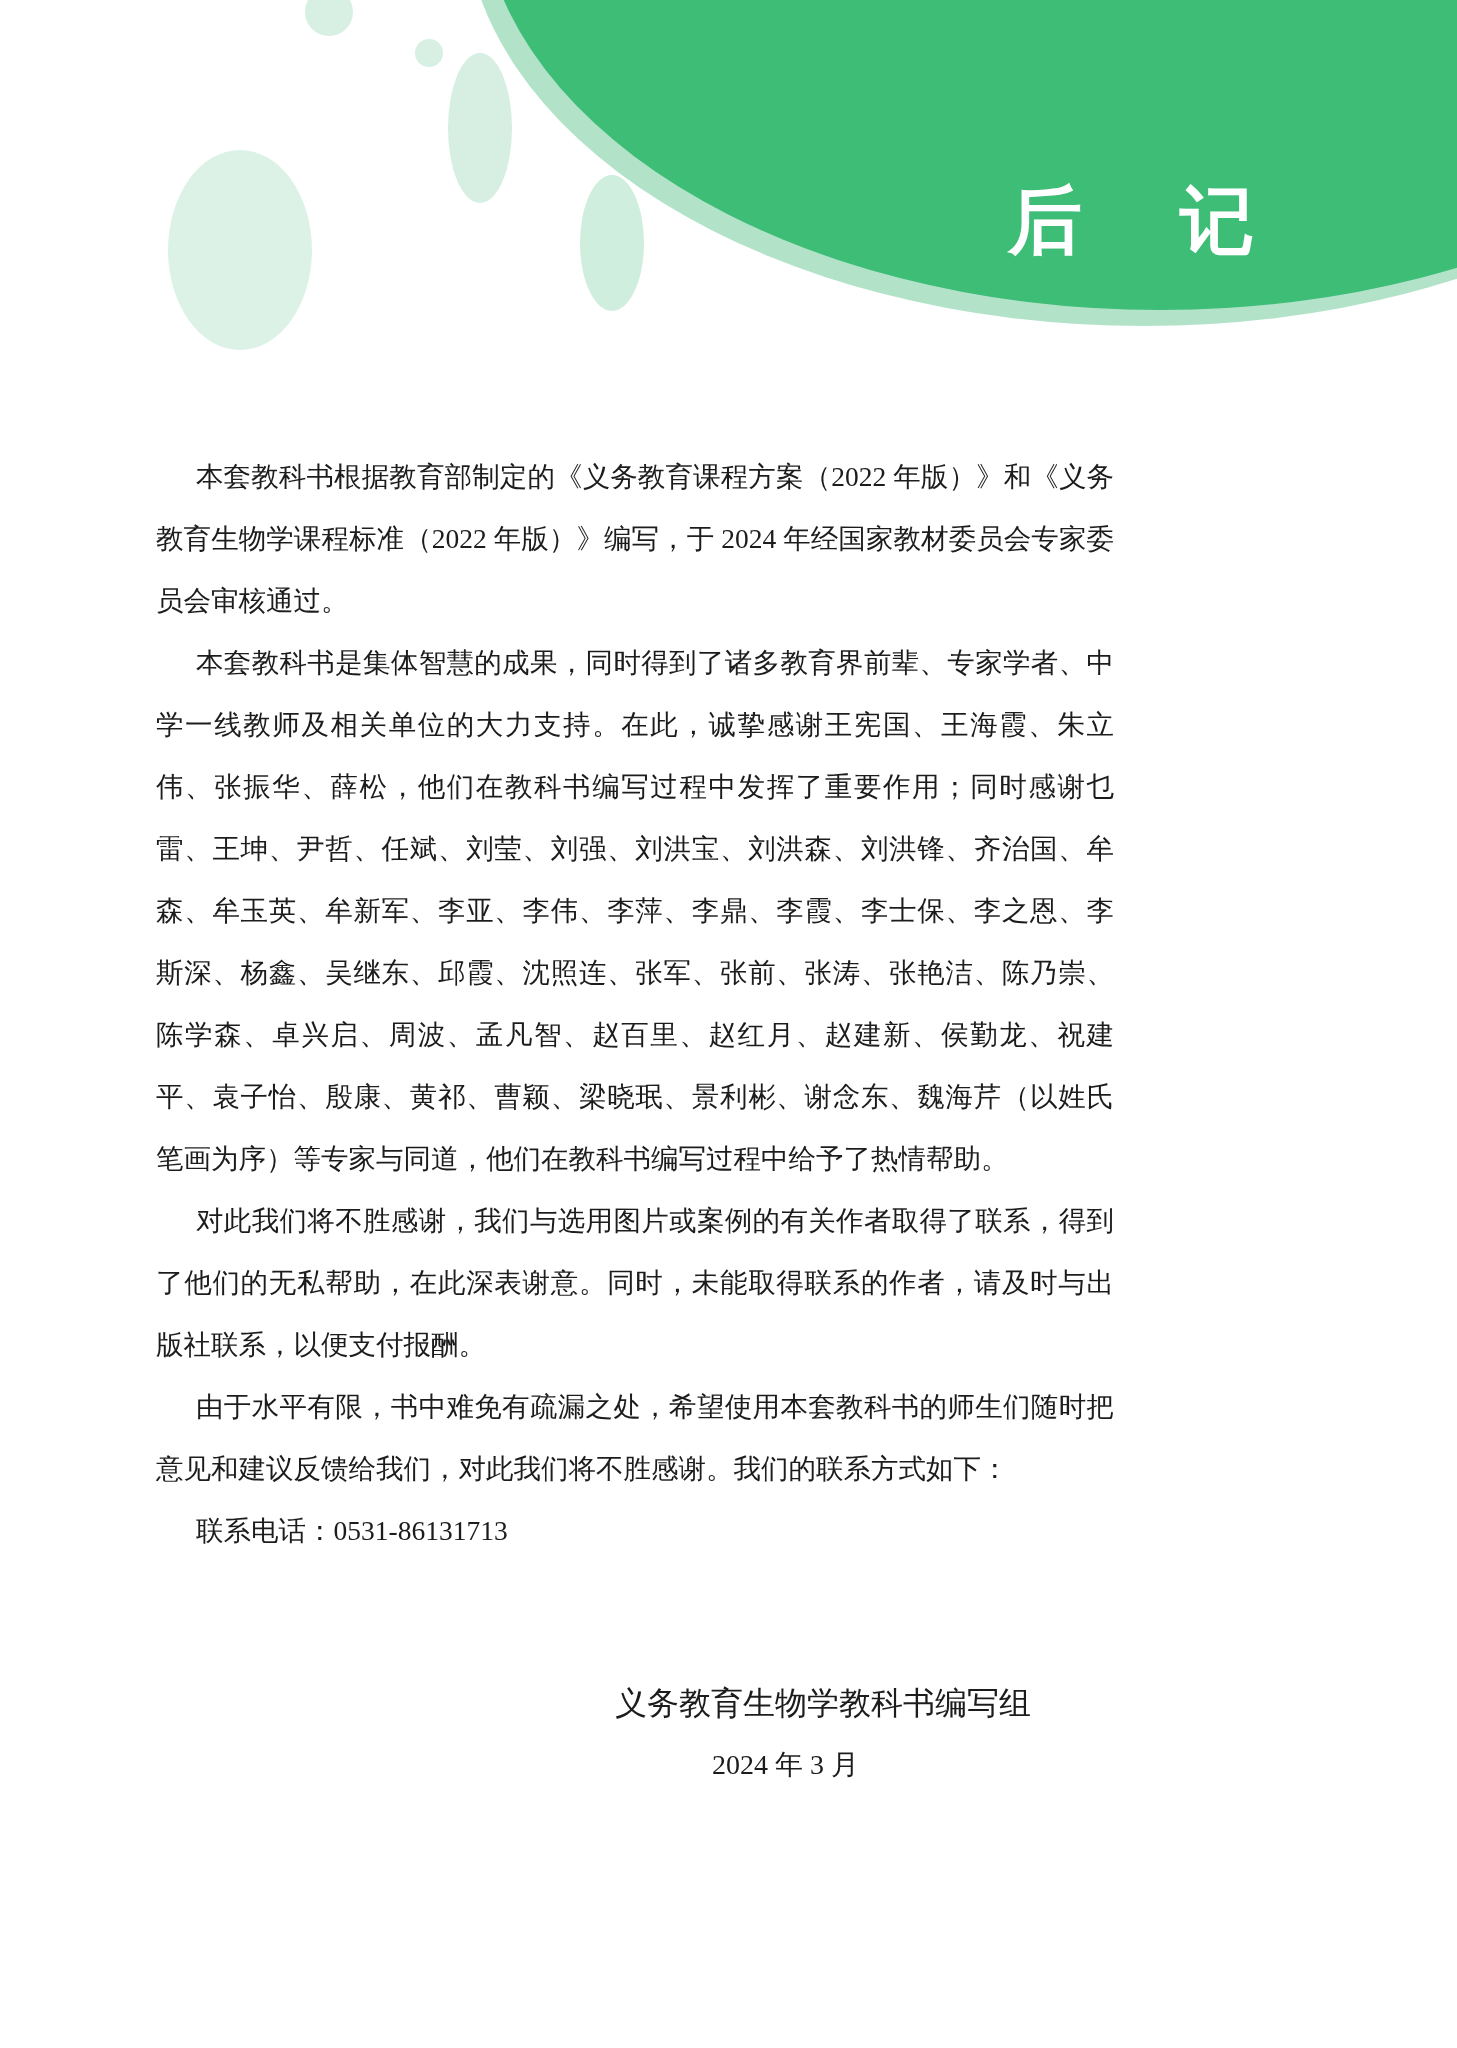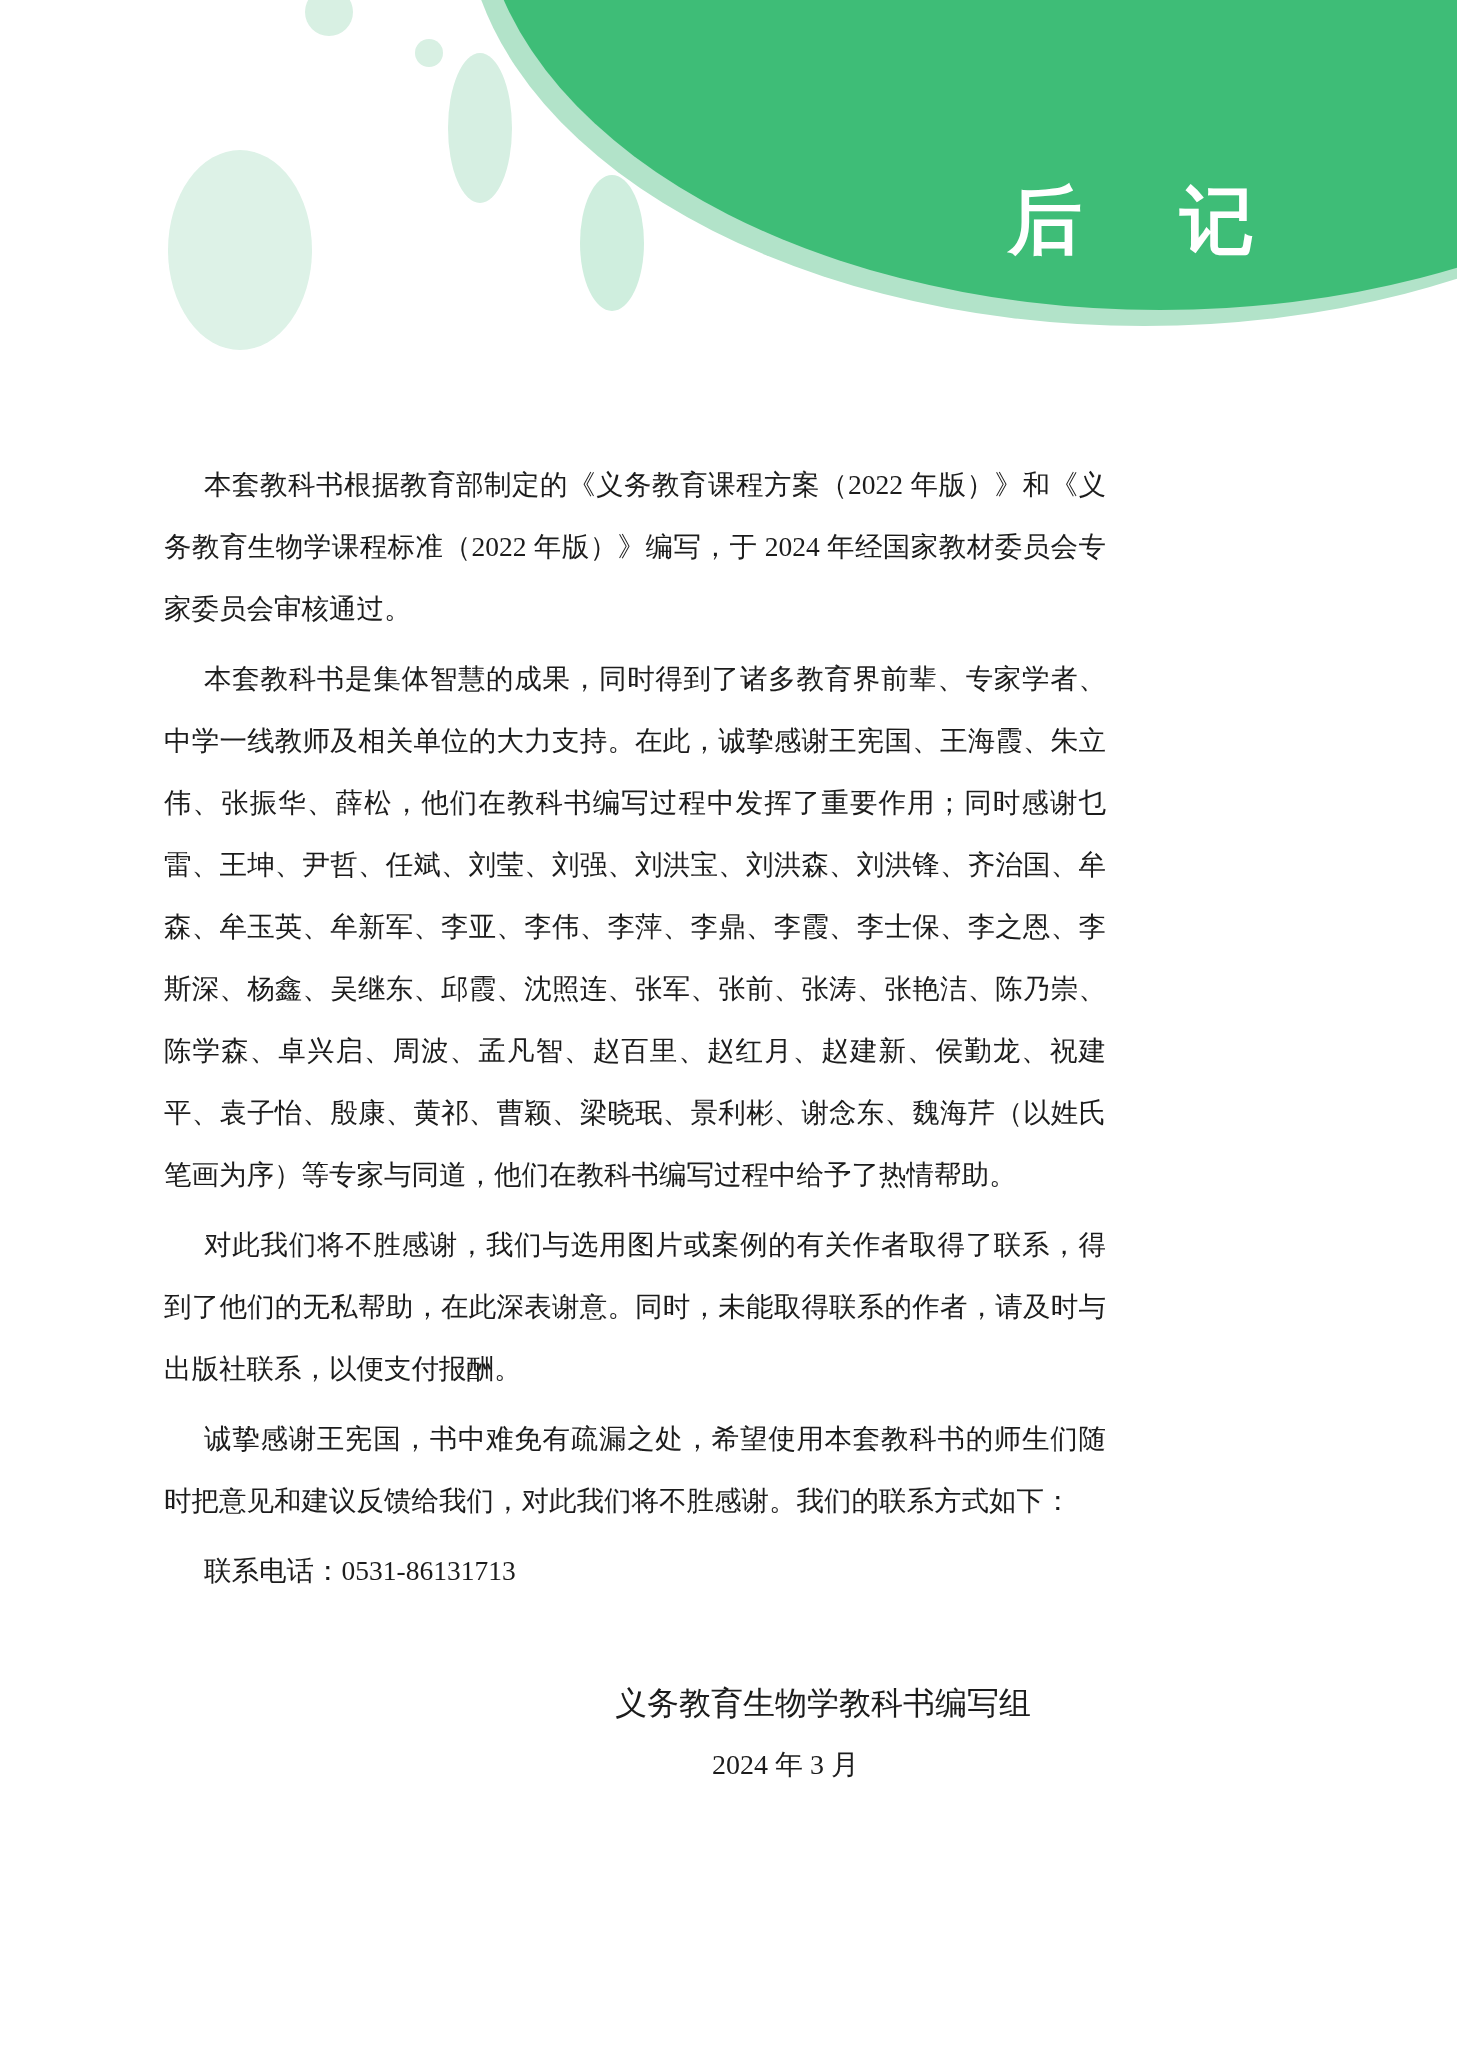--- a/index.html
+++ b/index.html
@@ -31,21 +31,21 @@
   .page-title {
     position:absolute; left:1008px; top:184px; width:246px; z-index:4;
     display:flex; justify-content:space-between;
     color:#ffffff; font-size:74px; font-weight:bold; line-height:1;
   }
   
   .body-text {
     position:absolute; left:156px; top:446px; width:958px; z-index:5;
     font-size:27.5px; line-height:62px; text-align:justify;
   }
-  .body-text p { margin:8px; text-indent:40px; }
+  .body-text p { margin:0; text-indent:40px; }
   .contact { text-align:left; }
   .footer-signature {
     position:absolute; left:615px; top:1686px; z-index:5;
     font-size:32px; line-height:34px;
   }
   .footer-date {
     position:absolute; left:712px; top:1748px; z-index:5;
     font-size:28px; line-height:34px;
   }
 </style>
@@ -64,20 +64,20 @@
 
   <div class="page-title">
     <span>后</span>
     <span>记</span>
   </div>
 
   <main class="body-text">
     <p>本套教科书根据教育部制定的《义务教育课程方案（2022 年版）》和《义务教育生物学课程标准（2022 年版）》编写，于 2024 年经国家教材委员会专家委员会审核通过。</p>
     <p>本套教科书是集体智慧的成果，同时得到了诸多教育界前辈、专家学者、中学一线教师及相关单位的大力支持。在此，诚挚感谢王宪国、王海霞、朱立伟、张振华、薛松，他们在教科书编写过程中发挥了重要作用；同时感谢乜雷、王坤、尹哲、任斌、刘莹、刘强、刘洪宝、刘洪森、刘洪锋、齐治国、牟森、牟玉英、牟新军、李亚、李伟、李萍、李鼎、李霞、李士保、李之恩、李斯深、杨鑫、吴继东、邱霞、沈照连、张军、张前、张涛、张艳洁、陈乃崇、陈学森、卓兴启、周波、孟凡智、赵百里、赵红月、赵建新、侯勤龙、祝建平、袁子怡、殷康、黄祁、曹颖、梁晓珉、景利彬、谢念东、魏海芹（以姓氏笔画为序）等专家与同道，他们在教科书编写过程中给予了热情帮助。</p>
     <p>对此我们将不胜感谢，我们与选用图片或案例的有关作者取得了联系，得到了他们的无私帮助，在此深表谢意。同时，未能取得联系的作者，请及时与出版社联系，以便支付报酬。</p>
-    <p>诚挚感谢王宪国，书中难免有疏漏之处，希望使用本套教科书的师生们随时把意见和建议反馈给我们，对此我们将不胜感谢。我们的联系方式如下：</p>
+    <p>由于水平有限，书中难免有疏漏之处，希望使用本套教科书的师生们随时把意见和建议反馈给我们，对此我们将不胜感谢。我们的联系方式如下：</p>
     <p class="contact"><span>联系电话：</span><span>0531-86131713</span></p>
   </main>
 
   <div class="footer-signature">义务教育生物学教科书编写组</div>
   <div class="footer-date">2024 年 3 月</div>
 
 </div>
 
 </body></html>

